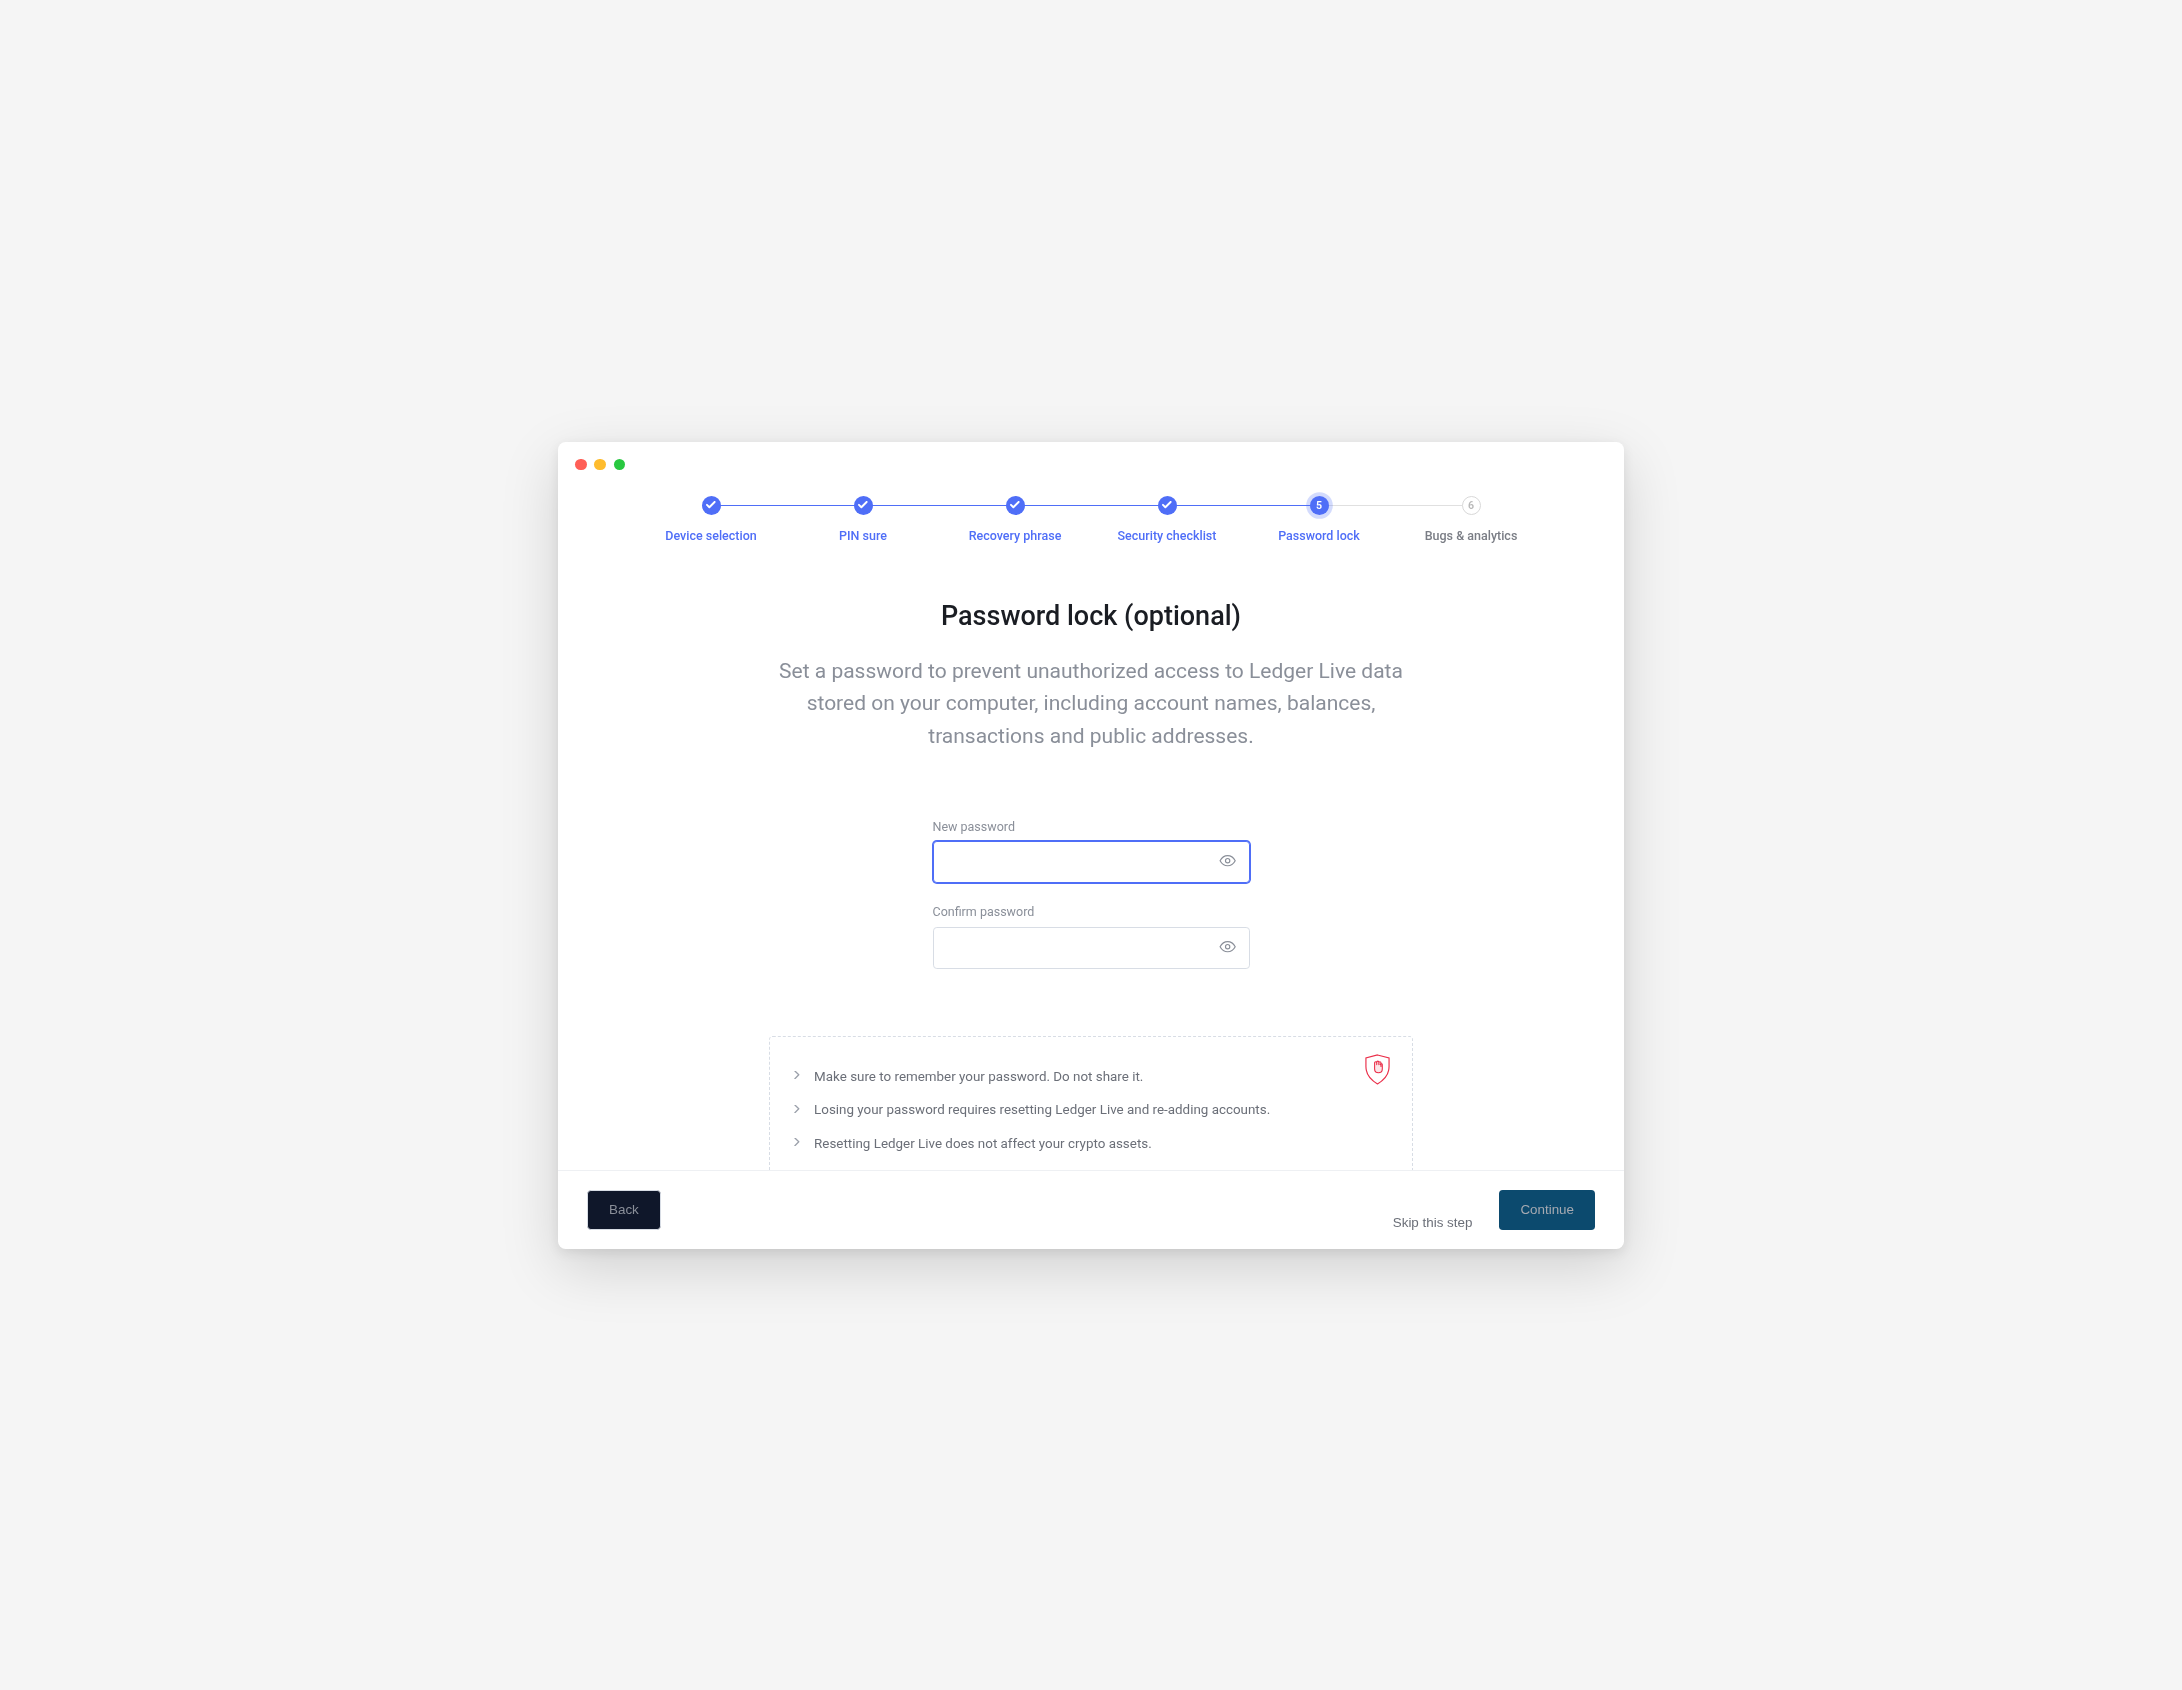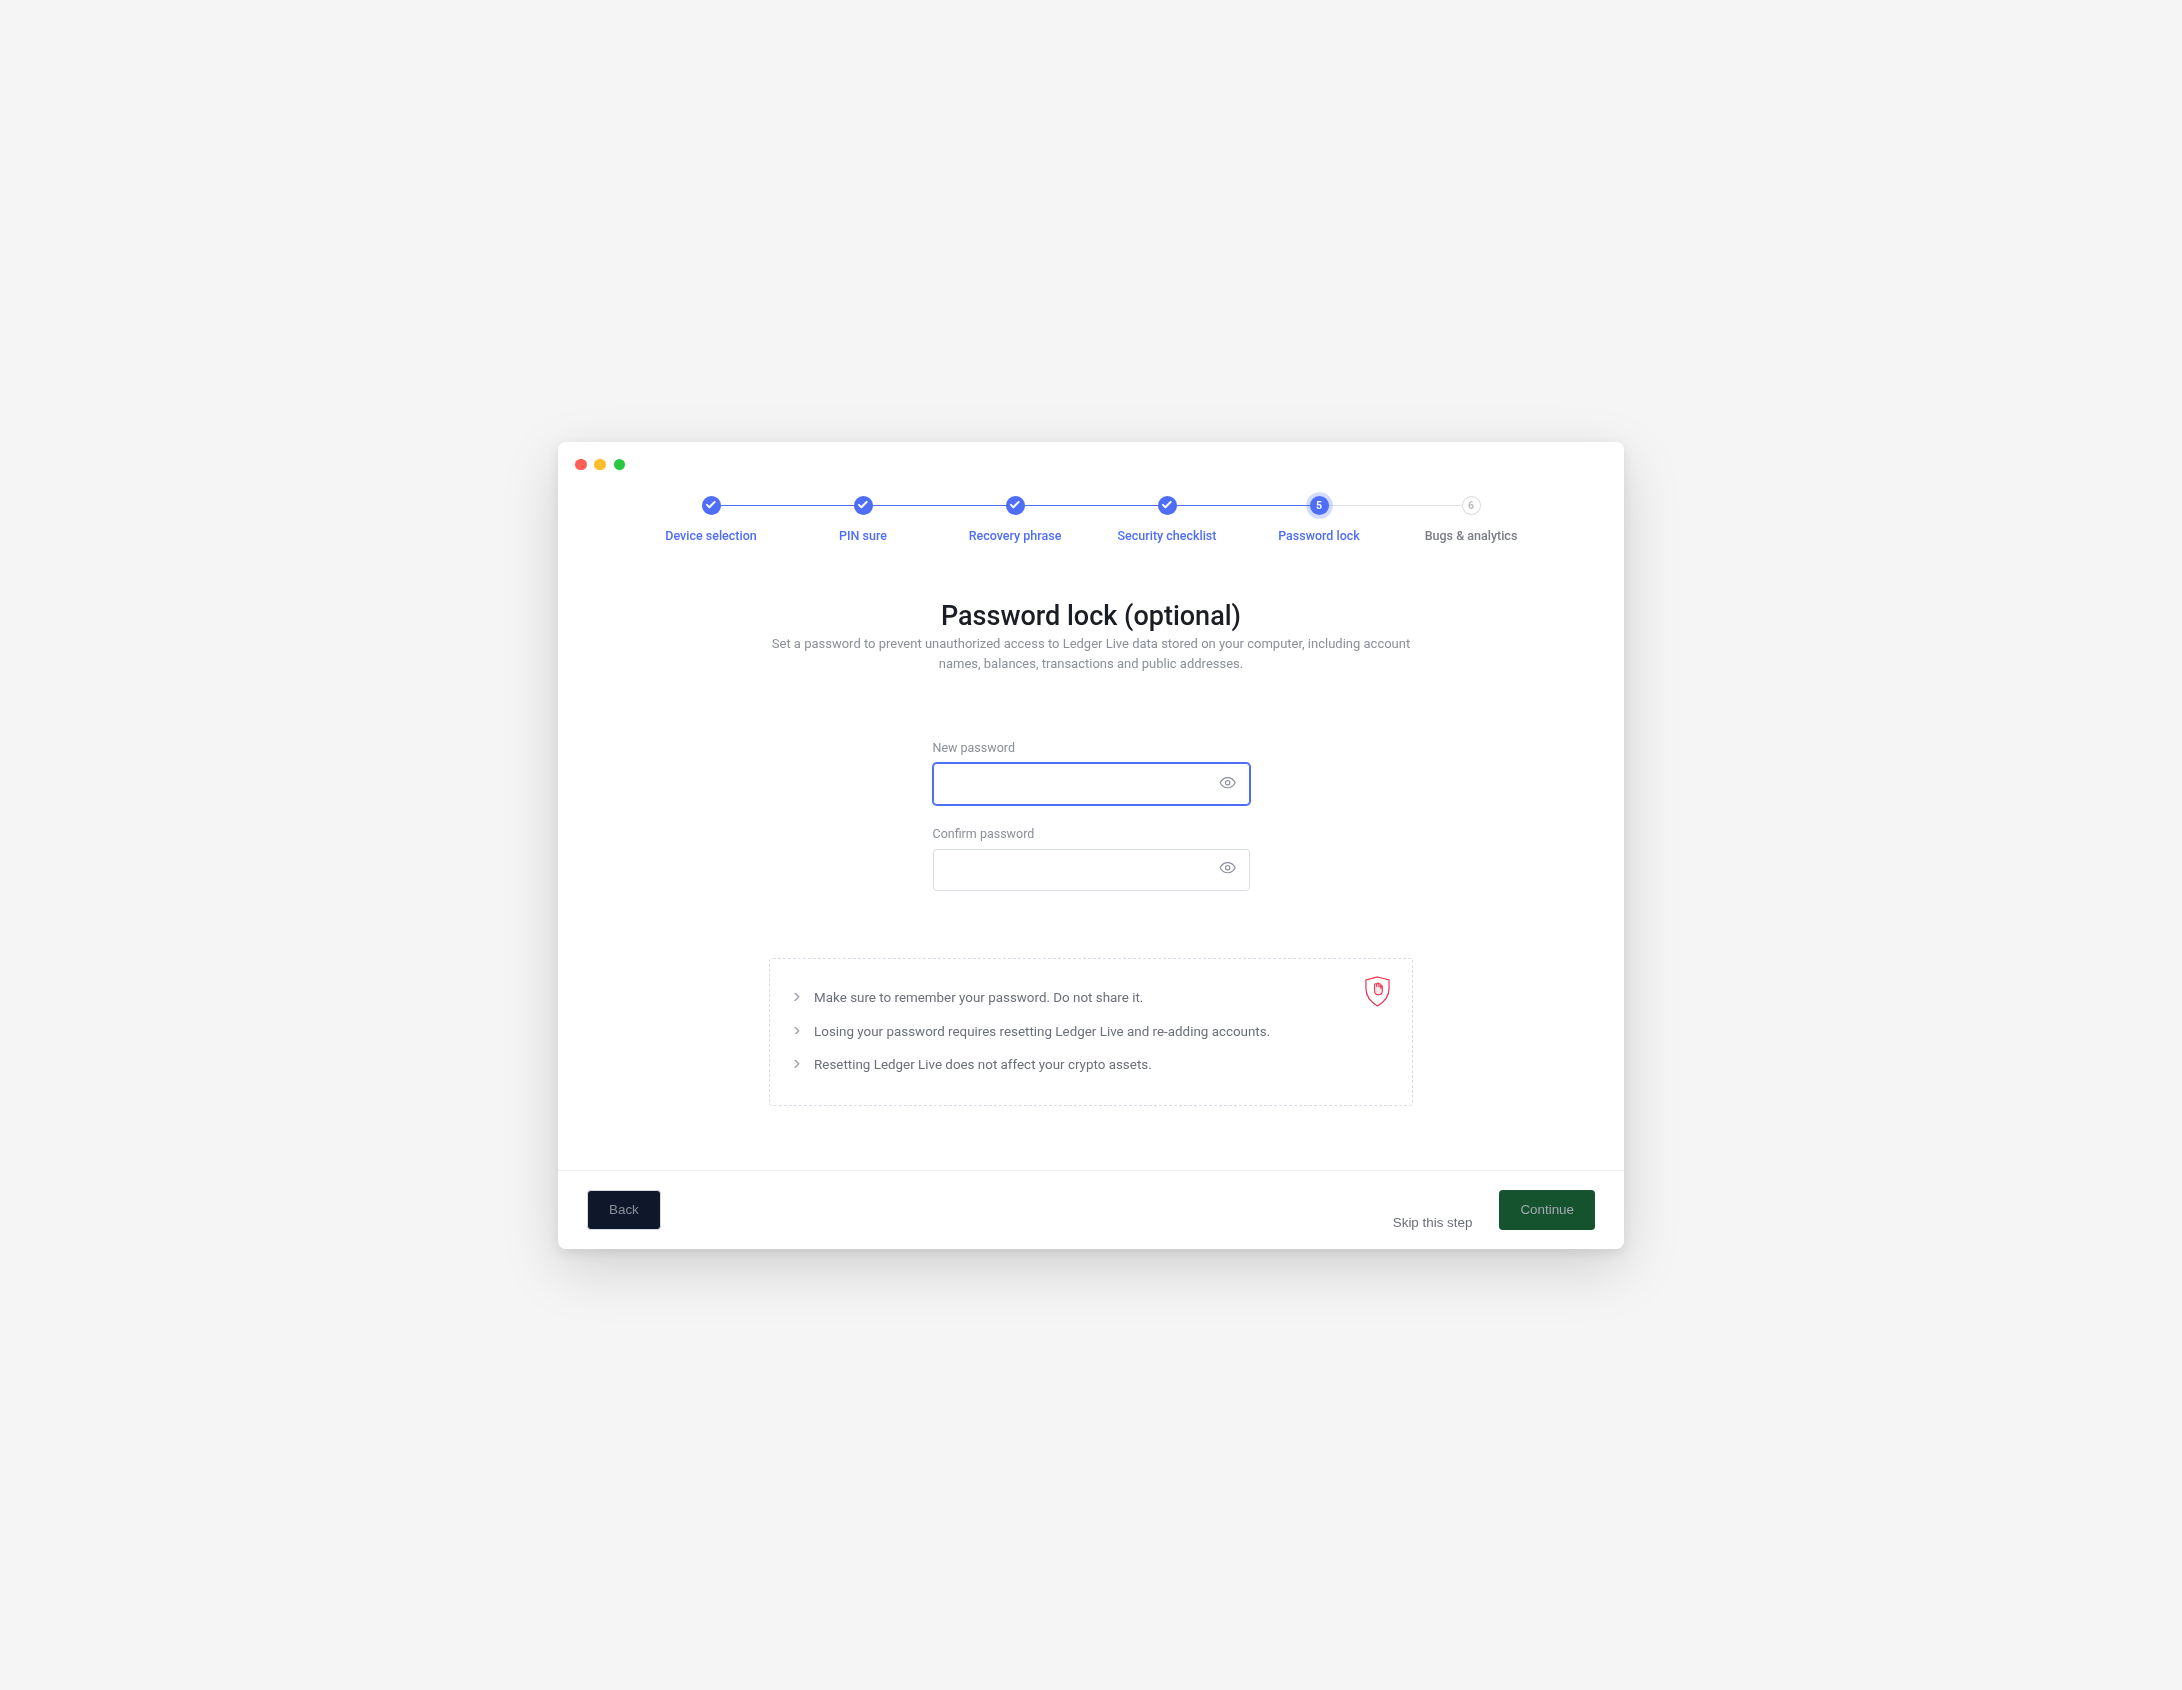--- a/index.html
+++ b/index.html
@@ -99,22 +99,22 @@
     align-items: center;
     padding: 38px 58px 19px 58px;
     overflow: auto;
   }
   .title {
     font-size: 27px;
     font-weight: 500;
     color: #1a1d23;
   }
   .subtitle {
-    margin-top: 2px;
-    font-size: 13px;
+    margin-top: 23px;
+    font-size: 21px;
     color: #8a8f99;
     text-align: center;
     max-width: 653px;
     line-height: 1.55;
   }
   .form {
     margin-top: 66px;
     width: 317px;
   }
   .field { margin-bottom: 21px; }
@@ -213,21 +213,21 @@
     color: #8a8f99;
   }
   .btn-skip {
     background: none;
     border: none;
     color: #6b6f78;
     cursor: pointer;
     font-size: 13.4px;
   }
   .btn-primary-disabled {
-    background: #14532d;
+    background: #0c4a6e;
     border: none;
     color: #a5a9b1;
     cursor: not-allowed;
   }
 </style>
 </head>
 <body>
 
 <div class="window">
 

